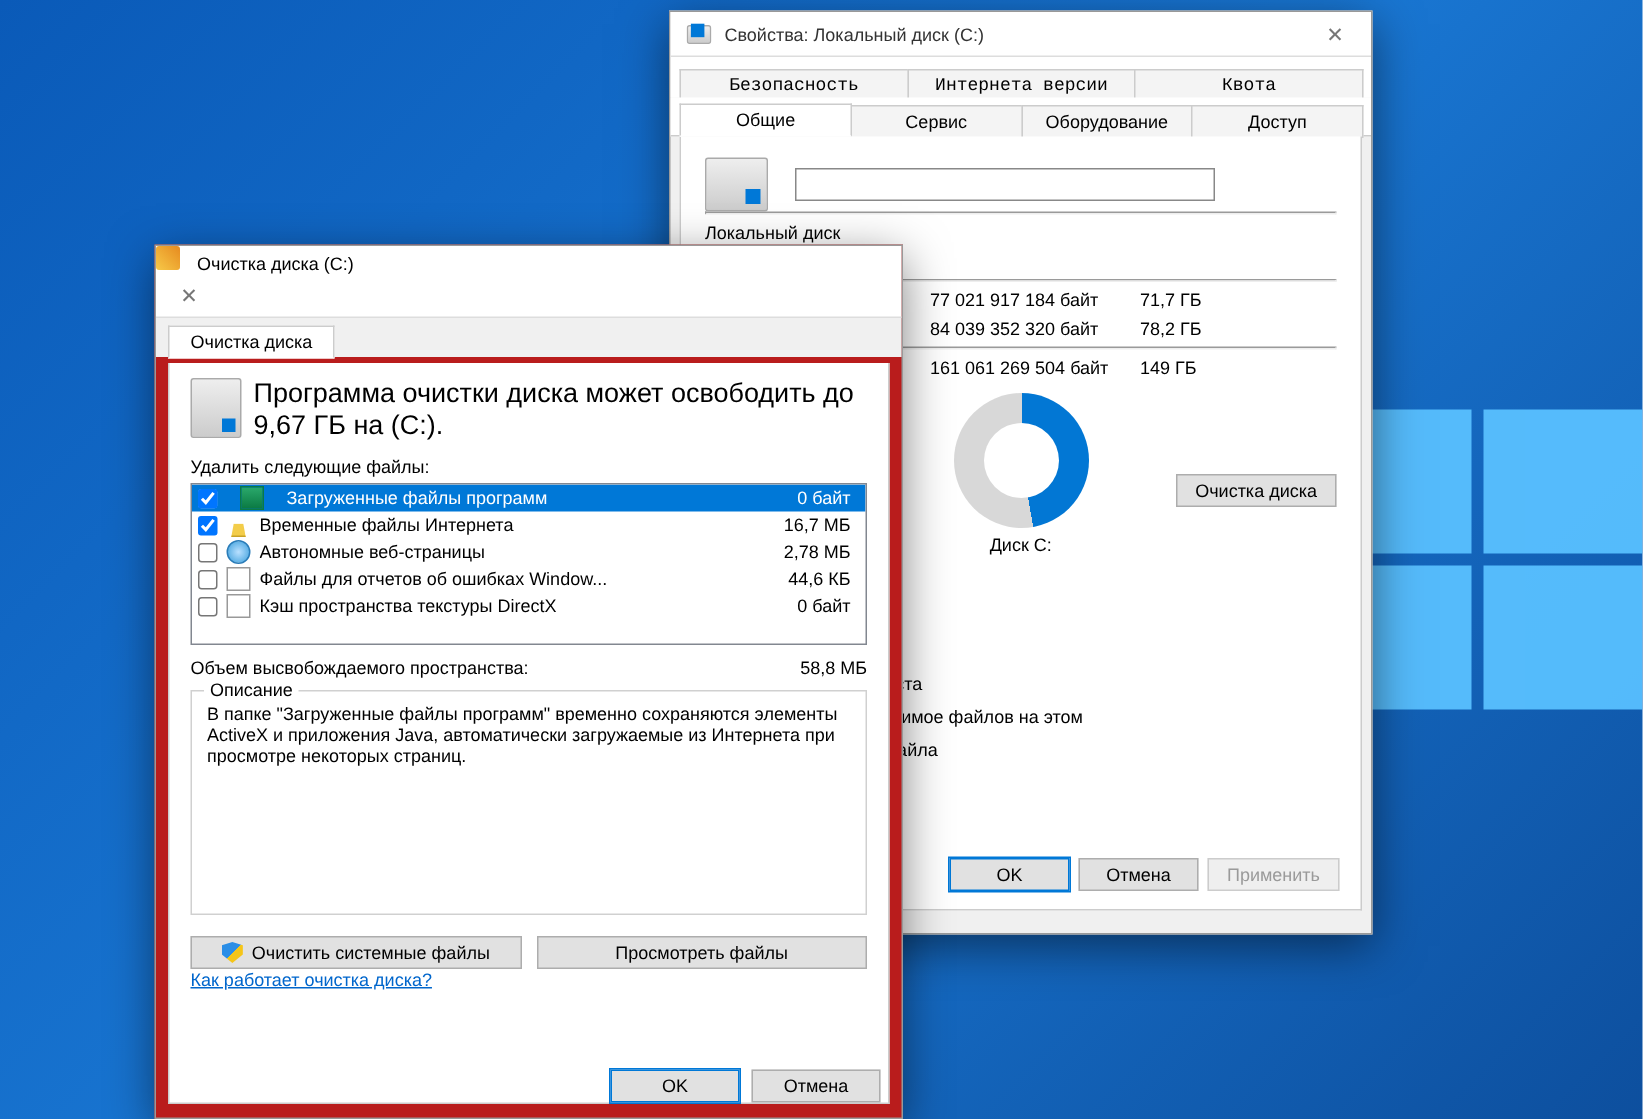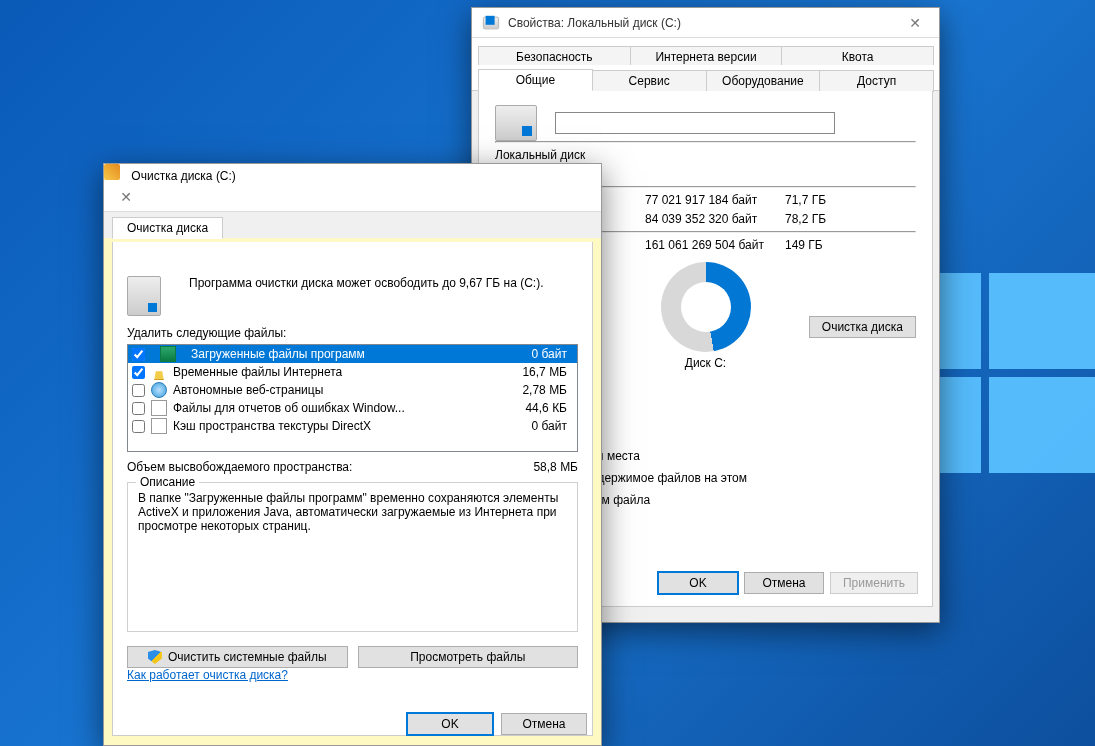--- a/index.html
+++ b/index.html
@@ -29,21 +29,21 @@
   }
   .win-logo div { background: #4aa0e8; }
   .window {
     position: absolute;
     background: #fff;
     border: 1px solid #999;
     box-shadow: 0 8px 30px rgba(0,0,0,0.5);
   }
   
   #prop-win {
-    left: 471px;
+    left: 446px;
     top: 7px;
     width: 469px;
     height: 616px;
     background: #f0f0f0;
   }
   #prop-win .titlebar {
     height: 30px;
     background: #fff;
     display: flex;
     align-items: center;
@@ -53,21 +53,21 @@
   }
   .titlebar .ti { flex:1; padding-left:8px; font-size:12px;}
   .close-x {
     width: 44px; height: 28px; display:flex; align-items:center; justify-content:center;
     color:#777; font-size:14px;
   }
   .tabs-row {
     display:flex; background:#fff; position:relative; border-bottom:1px solid #ccc;
     padding: 3px 6px 0 6px;
   }
-  .tabs-row.row1 { border-bottom:none; padding-top:6px;}
+  .tabs-row.row1 { border-bottom:none; padding-top:6px;font-family:Liberation Mono, monospace;}
   .tab {
     border:1px solid #ccc; border-bottom:none;
     padding:3px 14px; font-size:12px; background:#fff;
     margin-right:-1px; text-align:center;
     position:relative; top:1px;
   }
   .tab.active { background:#fff; z-index:2; border-bottom:1px solid #fff; font-weight:normal;}
   .tab.inactive { background:#f4f4f4; top:2px; }
   .tabs-row.row1 .tab { flex:1; }
   .tabs-row.row2 .tab { flex:1; }
@@ -101,26 +101,26 @@
     min-width:80px; text-align:center;
   }
   .btn.default { border:1px solid #0078d7; outline:1px solid #0078d7;}
   .btn.disabled { color:#9a9a9a; background:#efefef; border-color:#ccc;}
   .clean-row { display:flex; justify-content:flex-end; align-items:center; gap:10px; margin-top:-54px;}
   .bottom-btns { position:absolute; right:14px; bottom:12px; display:flex; gap:6px;}
   .chk-line { display:flex; align-items:center; gap:6px; font-size:12px; margin:4px 0;}
   input[type=checkbox]{ width:13px; height:13px;}
   
   #clean-win {
-    left:103px; top:163px; width:499px; height:583px; background:#fef9c3;
+    left:103px; top:163px; width:499px; height:583px; background:#b91c1c;
   }
   #clean-win .titlebar{ background:#fff; border-bottom:1px solid #ddd;}
   .clean-body { background:#fff; margin:4px 8px 8px 8px; border:1px solid #ccc; border-top:none; padding:10px 14px 14px 14px; position:relative; height:494px;}
   .cleanup-tab-row { display:flex; padding:4px 8px 0 8px; background:#f0f0f0;}
-  .intro { display:flex; gap:28px; align-items:flex-start; font-size:12px; margin-bottom:10px;margin-top:24px;}
+  .intro { display:flex; gap:8px; align-items:flex-start; font-size:18px; margin-bottom:10px;}
   .list-label{ font-size:12px; margin:6px 0 4px;}
   .file-list {
     border:1px solid #828790; height:108px; overflow-y:scroll; background:#fff;
     font-size:12px;
   }
   .row { display:flex; align-items:center; padding:1px 4px; gap:6px;}
   .row.sel { background:#0078d7; color:#fff;gap:15px;}
   .row .nm { flex:1; white-space:nowrap; overflow:hidden; text-overflow:ellipsis;}
   .row .sz { width:70px; text-align:right; padding-right:6px;}
   .ficon { width:16px; height:16px; display:inline-block;}

